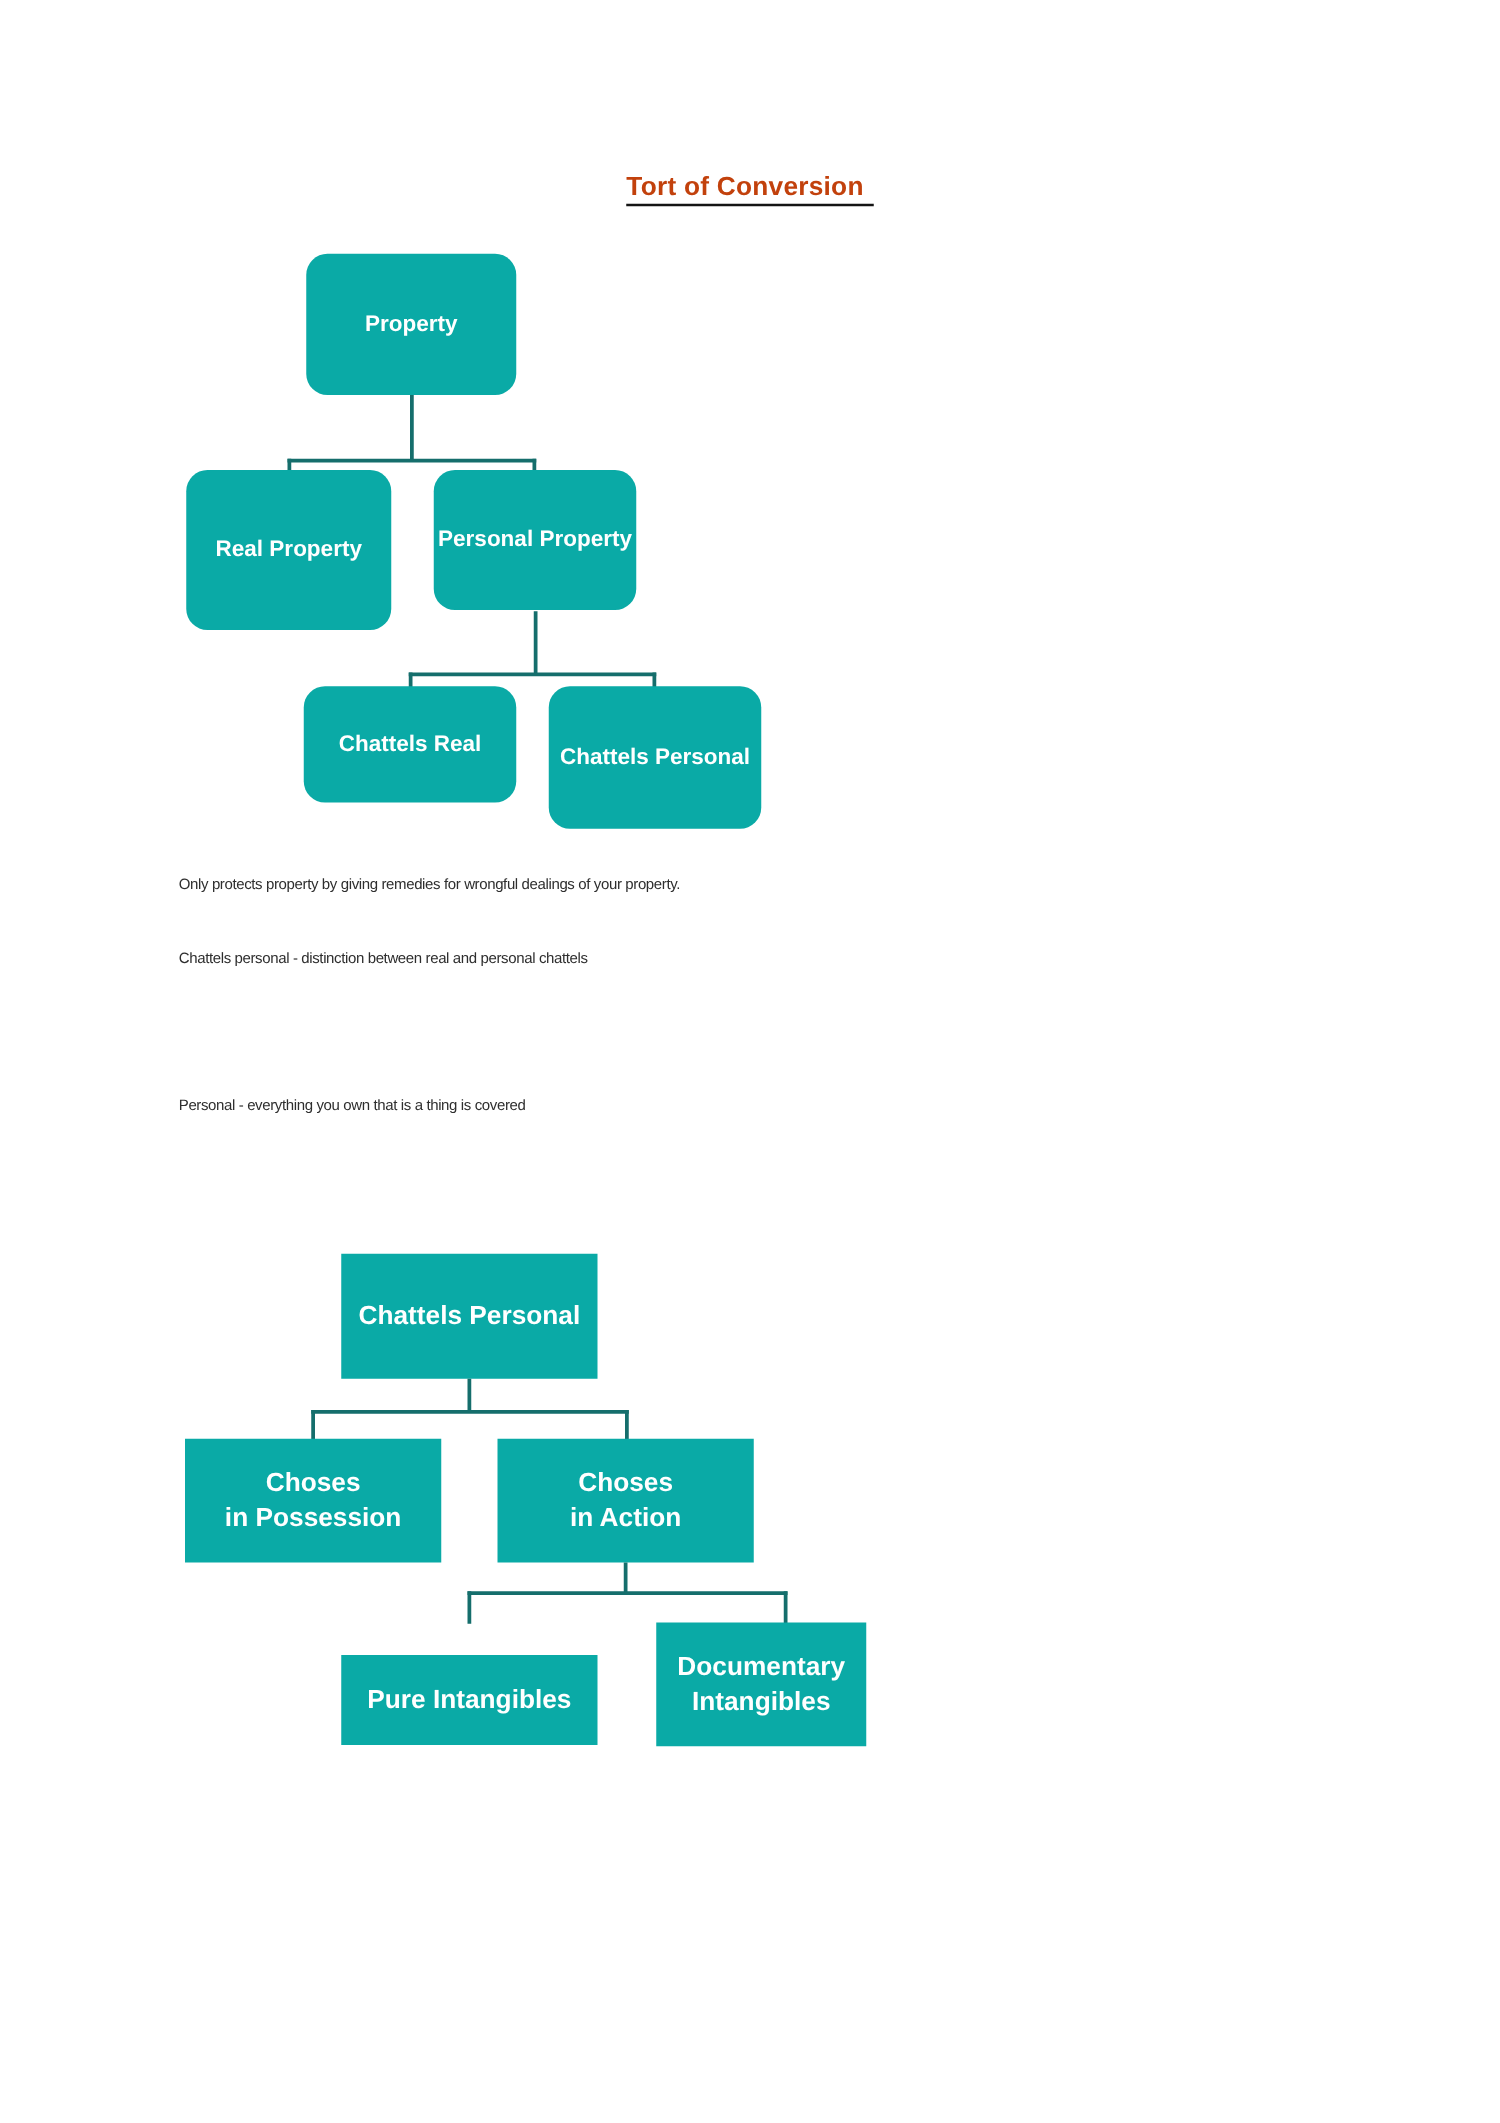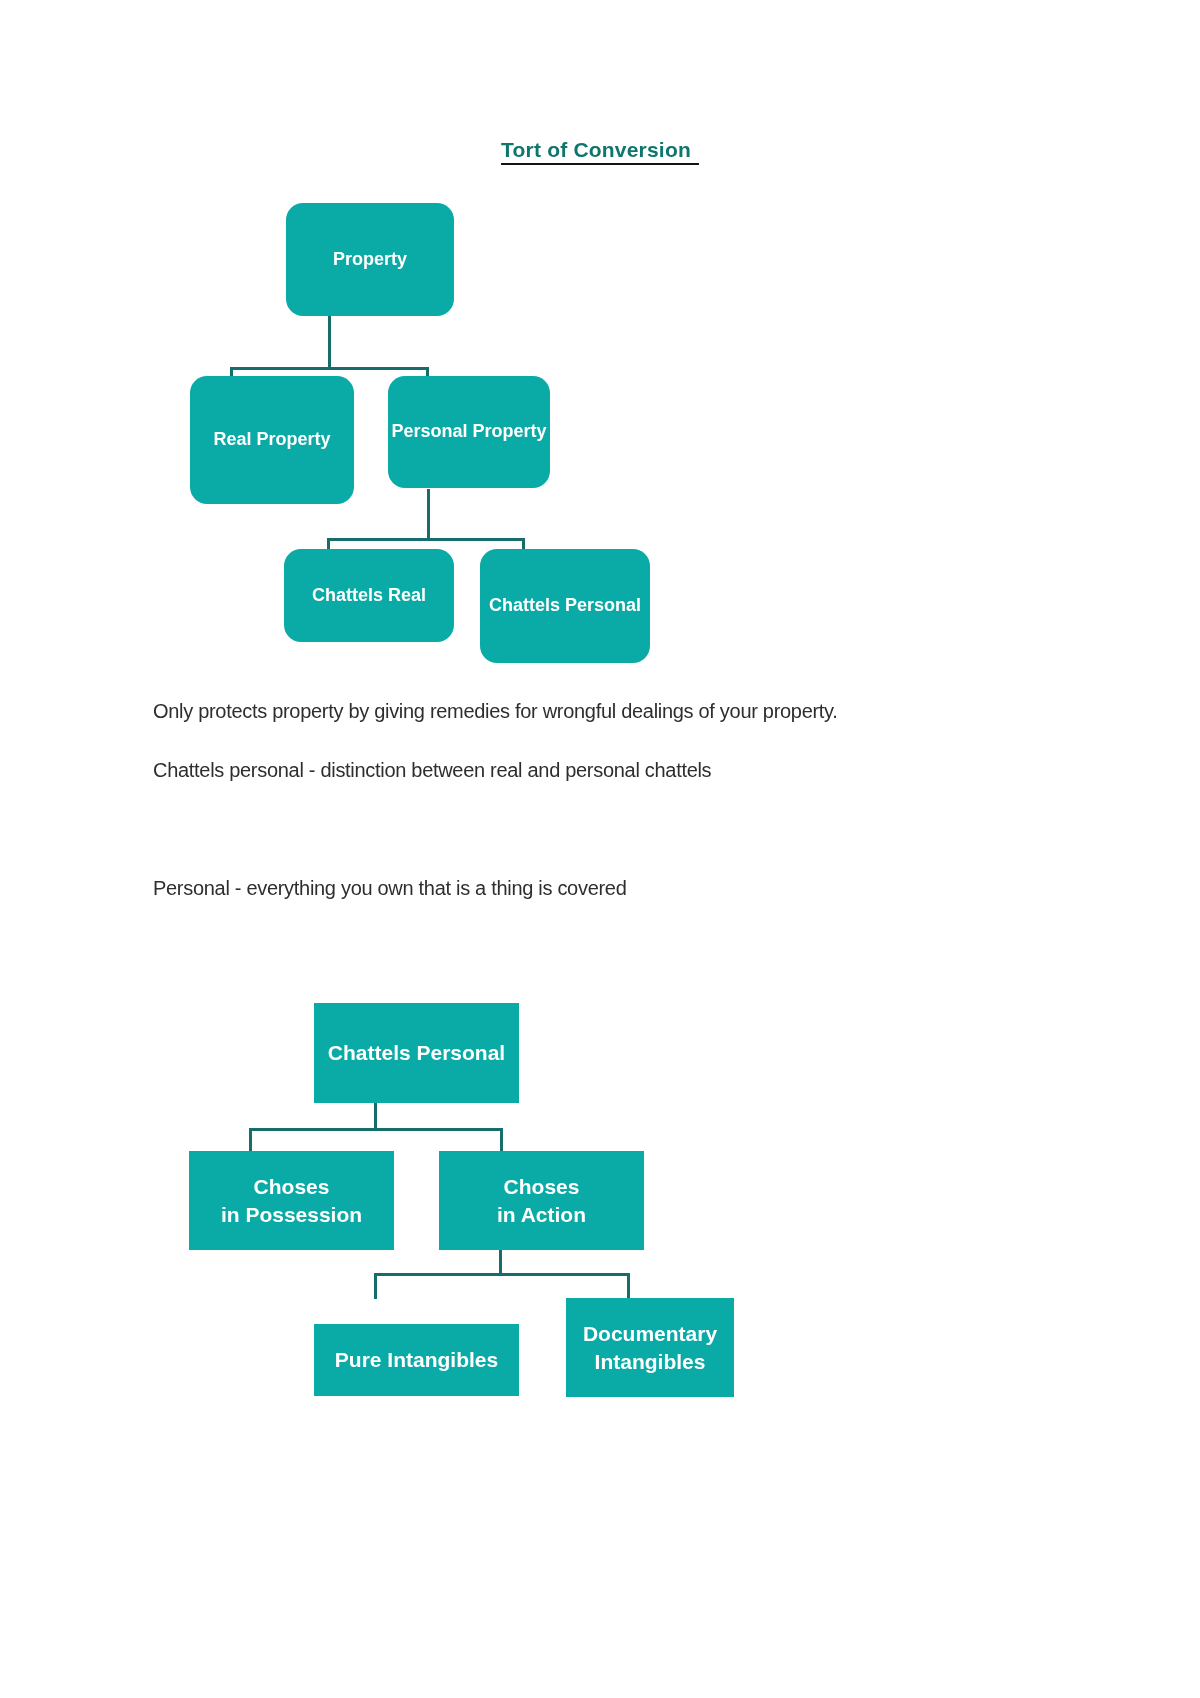--- a/index.html
+++ b/index.html
@@ -7,43 +7,43 @@
   .page {
     position:relative;
     width:1200px; height:1698px;
     background:#ffffff;
     font-family:"Liberation Sans", sans-serif;
     overflow:hidden;
   }
   .title {
     position:absolute; top:138px; left:0; width:100%;
     text-align:center;
-    font-size:21px; font-weight:bold; color:#0f766e;
+    font-size:21px; font-weight:bold; color:#c2410c;
     letter-spacing:0.2px;
   }
   .title .u {
     display:inline-block;
     border-bottom:2px solid #141414;
     padding:0 8px 1px 0;
   }
   .node {
     position:absolute;
     background:var(--node-fill, #0AAAA6);
     color:var(--node-text, #ffffff);
     display:flex; flex-direction:column;
     align-items:center; justify-content:center;
-    text-align:center; font-weight:bold;margin-left:41px;
+    text-align:center; font-weight:bold;
   }
   .d1 .node { border-radius:17px; font-size:18px; }
   .d2 .node { border-radius:0;   font-size:21px; }
   .node .nl { line-height:1.32; white-space:nowrap; }
   .line { position:absolute; background:var(--connector, #156E6C); }
   .para {
-    position:absolute; left:153px; margin:0;
-    font-size:20px; letter-spacing:-0.3px;
+    position:absolute; left:143px; margin:0;
+    font-size:12px; letter-spacing:-0.3px;
     color:var(--body-text, #2E2E2E);
     white-space:nowrap;
   }
 </style>
 </head>
 <body>
 
 <div class="page">
 
   <div class="title">

